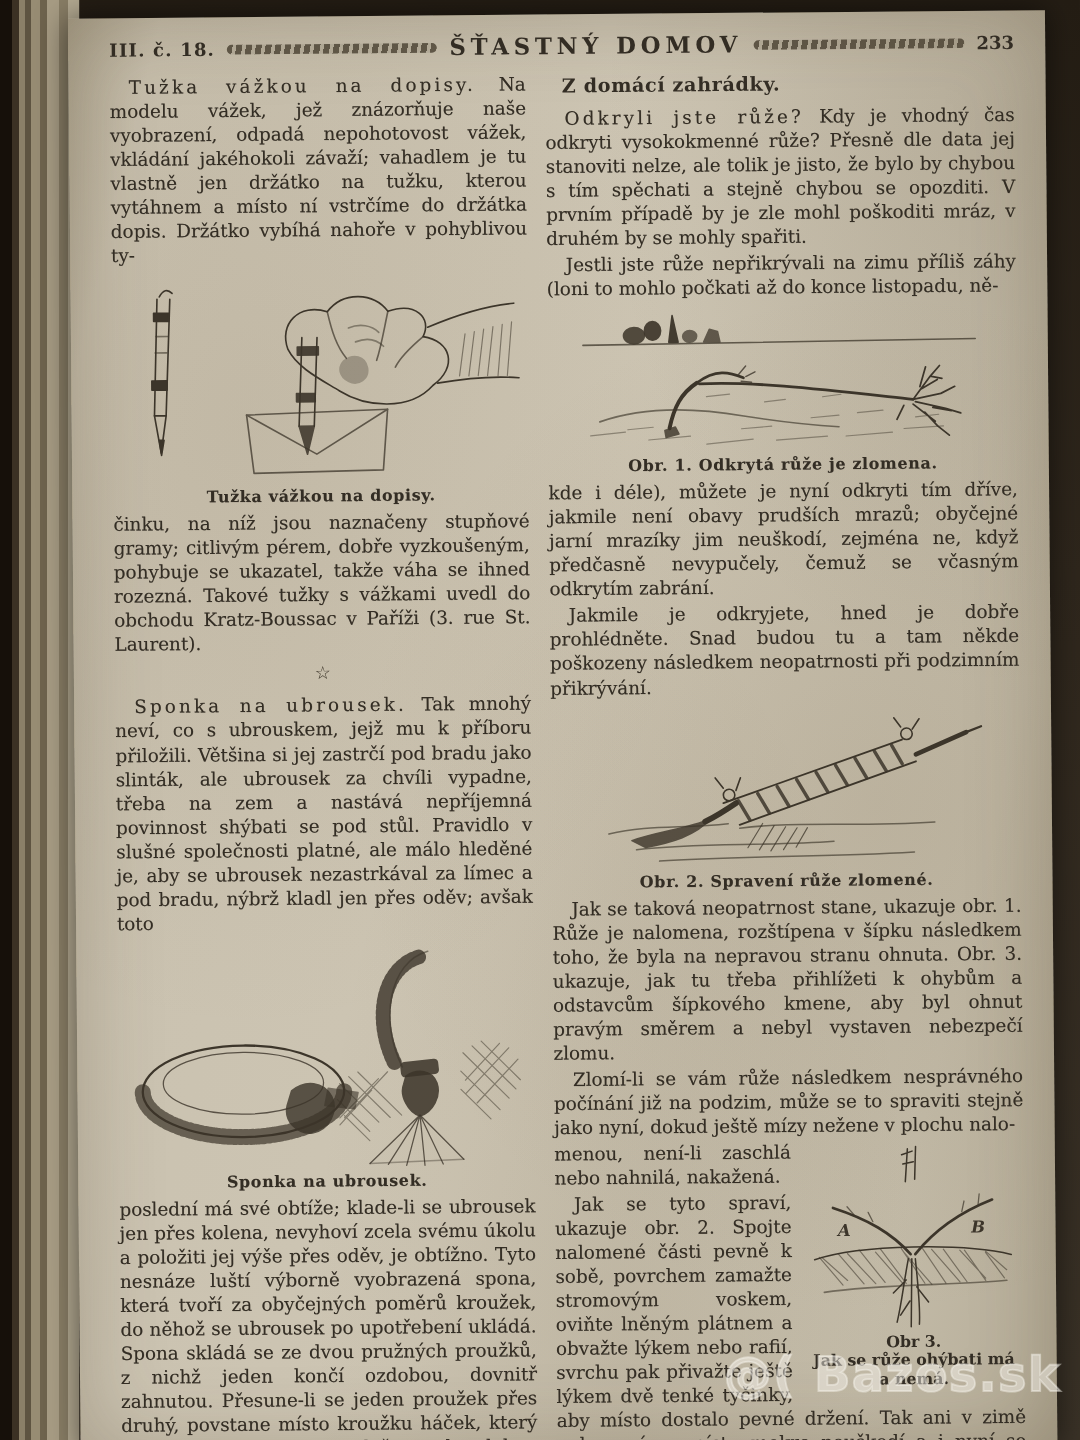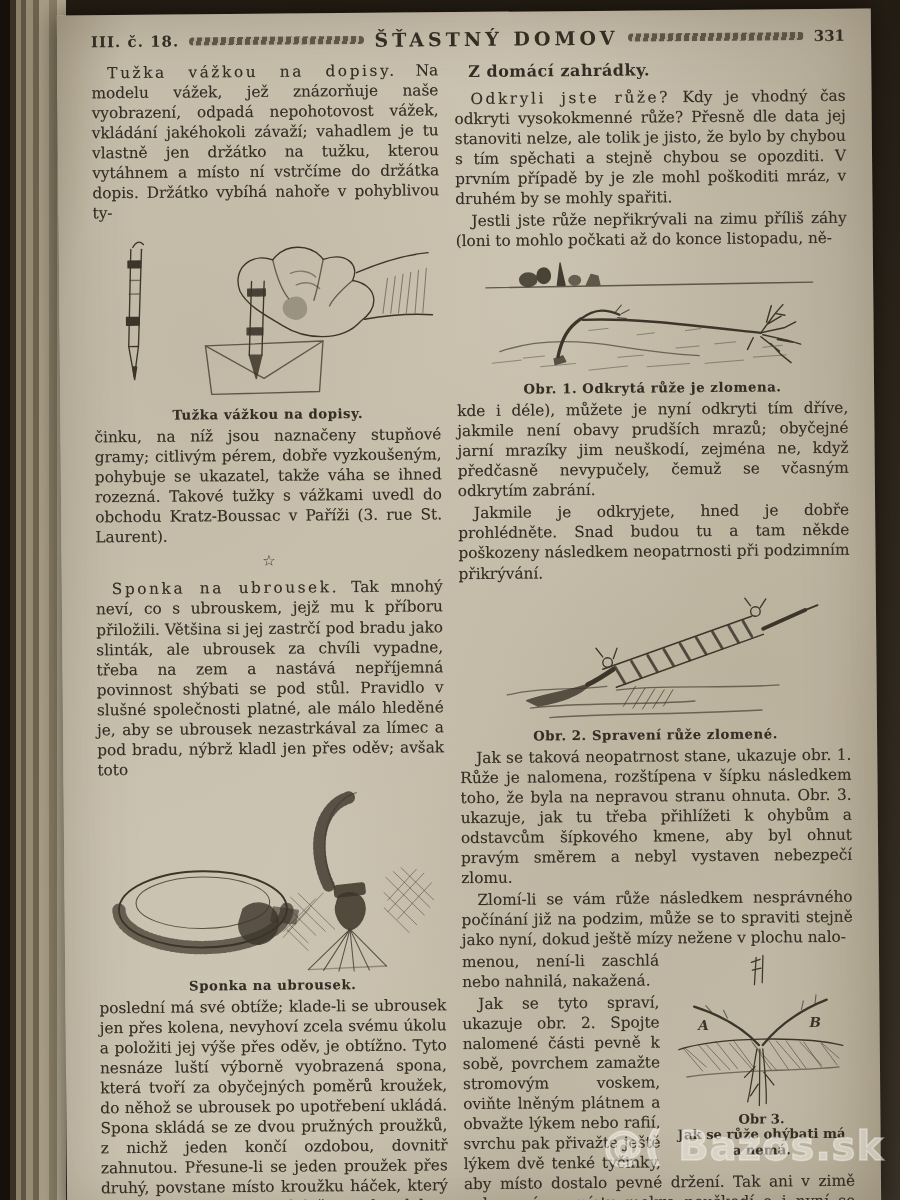--- a/index.html
+++ b/index.html
@@ -69,21 +69,21 @@
 
 <div class="book-edge"></div>
 
 <div class="magazine-page">
 
   <div class="page-header">
     <span class="issue-no">III. č. 18.</span>
     <span class="chain"></span>
     <span class="magazine-title">ŠŤASTNÝ DOMOV</span>
     <span class="chain"></span>
-    <span class="page-no">331</span>
+    <span class="page-no">233</span>
   </div>
 
   <div class="cols">
 
     <div class="col-left">
 
       <p class="para indent"><span class="gesperrt">Tužka vážkou na dopisy.</span>
          <span>Na modelu vážek, jež znázorňuje naše vyobrazení, odpadá nepohotovost vážek, vkládání jakéhokoli závaží; vahadlem je tu vlastně jen držátko na tužku, kterou vytáhnem a místo ní vstrčíme do držátka dopis. Držátko vybíhá nahoře v pohyblivou ty-</span></p>
 
       <figure>

